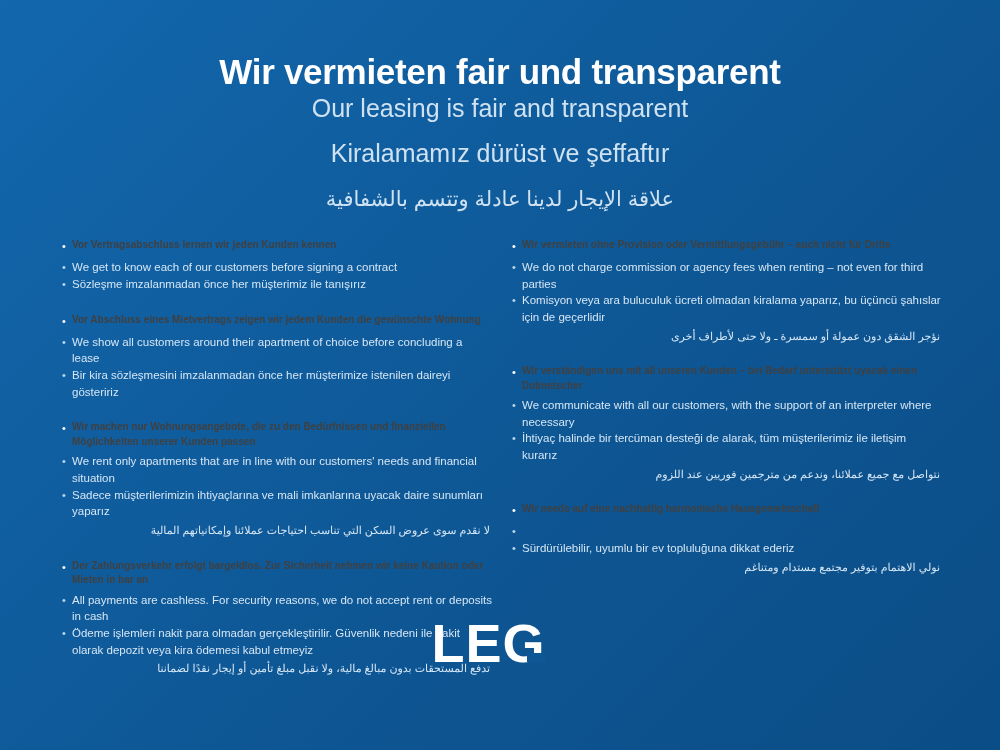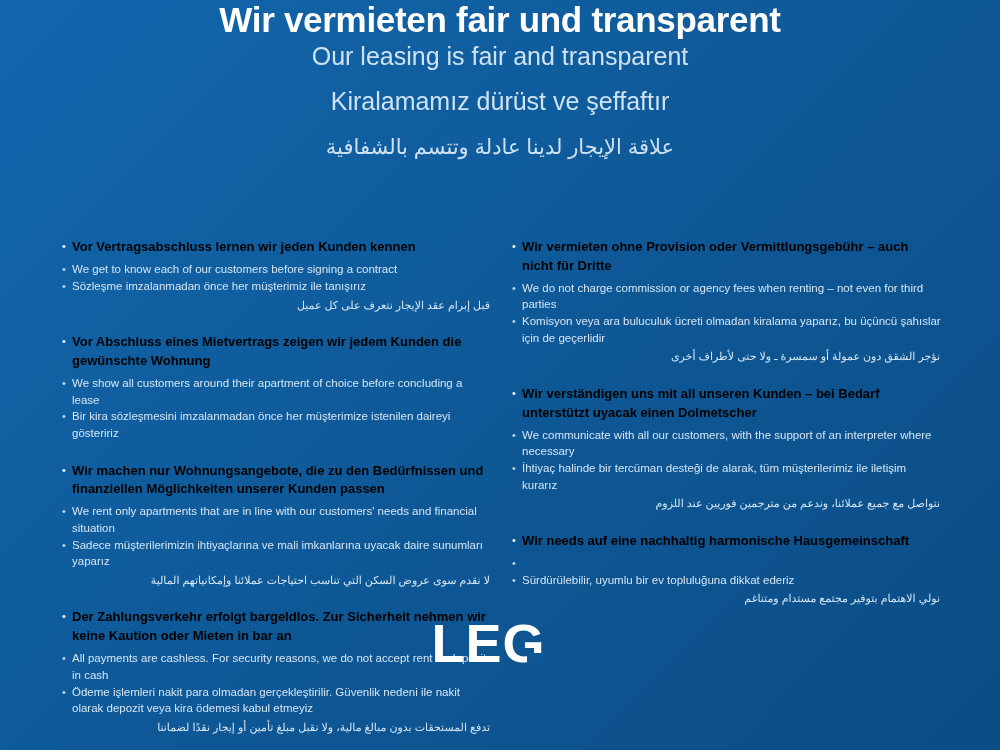--- a/index.html
+++ b/index.html
@@ -17,20 +17,21 @@
   }
   .page {
     position: relative;
     width: 1000px;
     height: 750px;
   }
 
   
   .headings {
     text-align: center;
+    padding-top: 52px;
   }
   .h-main {
     font-size: 35px;
     font-weight: bold;
     letter-spacing: -0.3px;
     color: #ffffff;
     line-height: 1.15;
   }
   .h-sub {
     font-size: 25px;
@@ -80,23 +81,23 @@
     width: 10px;
     min-width: 10px;
     color: #ffffff;
     font-size: 11px;
     line-height: 1.45;
     padding-top: 1px;
   }
   .bullet.dim { color: #bcd8ee; }
 
   .de {
-    font-size: 13px;
+    font-size: 10px;
     font-weight: bold;
-    color: #000000;
+    color: #404040;
     line-height: 1.45;
   }
   .en, .tr {
     font-size: 11.5px;
     font-weight: normal;
     color: #d5e6f5;
     line-height: 1.45;
   }
   .ar-line {
     direction: rtl;
@@ -161,21 +162,20 @@
           <span class="de">Vor Vertragsabschluss lernen wir jeden Kunden kennen</span>
         </div>
         <div class="line sub-gap">
           <span class="bullet dim">•</span>
           <span class="en">We get to know each of our customers before signing a contract</span>
         </div>
         <div class="line">
           <span class="bullet dim">•</span>
           <span class="tr">Sözleşme imzalanmadan önce her müşterimiz ile tanışırız</span>
         </div>
-        <div class="ar-line">قبل إبرام عقد الإيجار نتعرف على كل عميل</div>
       </div>
 
       <div class="block">
         <div class="line">
           <span class="bullet">•</span>
           <span class="de">Vor Abschluss eines Mietvertrags zeigen wir jedem Kunden die gewünschte Wohnung</span>
         </div>
         <div class="line sub-gap">
           <span class="bullet dim">•</span>
           <span class="en">We show all customers around their apartment of choice before concluding a lease</span>

